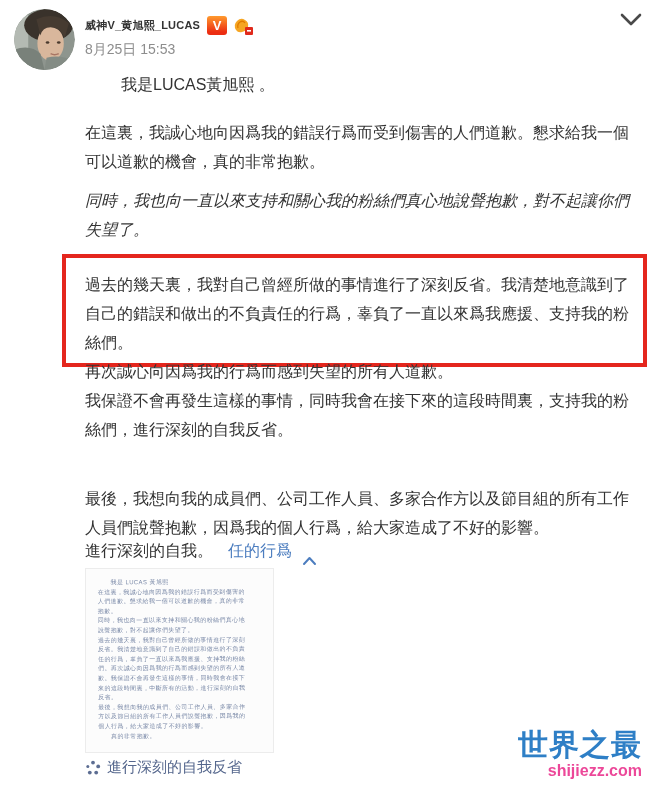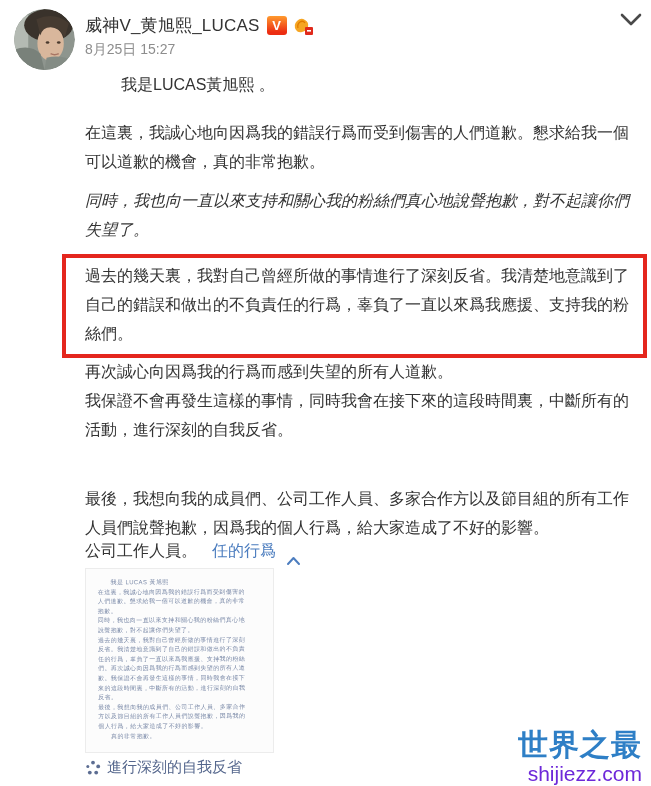--- a/index.html
+++ b/index.html
@@ -8,21 +8,21 @@
   .page {
     position:relative; width:651px; height:786px; background:#fff;
     overflow:hidden; color:#333;
   }
   
   .avatar {
     position:absolute; left:14px; top:9px; width:61px; height:61px;
     border-radius:50%; overflow:hidden; display:block;
   }
   .name-row { position:absolute; left:85px; top:13px; height:24px; display:flex; align-items:center; }
-  .username { font-size:17px; font-weight:normal; color:#333; letter-spacing:0.2px; }
+  .username { font-size:11px; font-weight:bold; color:#333; letter-spacing:0.2px; }
   .v-badge {
     margin-left:7px; width:20px; height:19px; border-radius:3px;
     background:linear-gradient(180deg,#ff9a2e 0%,#ec2d12 85%);
     color:#fff; font-size:13px; font-weight:bold; line-height:19px; text-align:center;
     display:inline-block;
   }
   .member-icon { margin-left:5px; display:inline-block; width:22px; height:20px; position:relative; top:1px; }
   .timestamp { position:absolute; left:85px; top:41px; font-size:14px; color:#8d8d8d; }
   .collapse-top { position:absolute; right:8px; top:11px; width:24px; height:18px; cursor:pointer; }
 
@@ -31,21 +31,21 @@
     position:absolute; left:85px; width:558px;
     font-size:16px; line-height:29px; color:#333;
     white-space:pre-line; word-break:break-all;
   }
   .p-intro   { top:70px;margin-left:36px; }
   .p-public  { top:118px; }
   .p-fans    { top:186px;font-style:italic; }
   .highlight-box {
     position:absolute; left:62px; top:254px; width:585px;
     border:4px solid #e4261d;
-    padding:3px 2px 6px 19px;
+    padding:12px 2px 6px 19px;
   }
   .highlight-box .inner {
     font-size:16px; line-height:29px; color:#333; word-break:break-all;
   }
   .p-promise { top:357px; }
   .p-final   { top:457px;margin-top:27px; }
   .closing-row { position:absolute; left:85px; top:536px; font-size:16px; line-height:29px; display:flex; align-items:center; }
   .closing-text { color:#333; }
   .collapse-link { color:#4c7dbf; text-decoration:none; margin-left:15px; cursor:pointer; }
   .chevron-up-icon { margin-left:10px; width:15px; height:10px; display:inline-block; cursor:pointer; }
@@ -63,21 +63,21 @@
   }
 
   
   .tag-row { position:absolute; left:85px; top:758px; display:flex; align-items:center; cursor:pointer; }
   .tag-icon { width:16px; height:16px; margin-right:6px; }
   .tag-label { font-size:15px; color:#55678d; }
 
   
   .watermark { position:absolute; right:9px; top:730px; text-align:right; line-height:1; }
   .wm-title { font-size:30px; font-weight:bold; color:#2e7fc6; letter-spacing:1px; }
-  .wm-url { font-size:21px; font-weight:normal; color:#6d28d9; margin-top:3px; }
+  .wm-url { font-size:16px; font-weight:bold; color:#ec4899; margin-top:3px; }
 </style>
 </head>
 <body>
 
 <div class="page">
 
   <span class="avatar">
     <svg width="61" height="61" viewBox="0 0 60 60">
       <defs>
           <clipPath id="ac">
@@ -105,42 +105,42 @@
     <span class="member-icon">
       <svg width="22" height="20" viewBox="0 0 22 20">
         <path d="M4,14 Q1,9 5,5 Q9,1 13,4 Q17,6 16,11 Q15,15 10,16 Q6,17 4,14 Z" fill="#f6a623"></path>
         <path d="M6,12 Q5,8 8,6 Q11,4 13,7" stroke="#e07c00" stroke-width="1.3" fill="none"></path>
         <rect x="13" y="11" width="8" height="8" rx="1" fill="#e02a1c"></rect>
         <rect x="15" y="14" width="4" height="1.6" fill="#ffffff"></rect>
       </svg>
     </span>
   </div>
 
-  <div class="timestamp">8月25日 15:27</div>
+  <div class="timestamp">8月25日 15:53</div>
 
   <span class="collapse-top">
     <svg width="24" height="18" viewBox="0 0 24 18">
       <polyline points="3,4 12,13 21,4" fill="none" stroke="#4a4a4a" stroke-width="2.6" stroke-linecap="round" stroke-linejoin="round"></polyline>
     </svg>
   </span>
 
   <div class="para p-intro">我是LUCAS黃旭熙 。</div>
   <div class="para p-public">在這裏，我誠心地向因爲我的錯誤行爲而受到傷害的人們道歉。懇求給我一個可以道歉的機會，真的非常抱歉。</div>
   <div class="para p-fans">同時，我也向一直以來支持和關心我的粉絲們真心地說聲抱歉，對不起讓你們失望了。</div>
 
   <div class="highlight-box">
     <div class="inner">過去的幾天裏，我對自己曾經所做的事情進行了深刻反省。我清楚地意識到了自己的錯誤和做出的不負責任的行爲，辜負了一直以來爲我應援、支持我的粉絲們。</div>
   </div>
 
   <div class="para p-promise">再次誠心向因爲我的行爲而感到失望的所有人道歉。
-我保證不會再發生這樣的事情，同時我會在接下來的這段時間裏，中斷所有的活動，進行深刻的自我反省。</div>
+我保證不會再發生這樣的事情，同時我會在接下來的這段時間裏，支持我的粉絲們，進行深刻的自我反省。</div>
   <div class="para p-final">最後，我想向我的成員們、公司工作人員、多家合作方以及節目組的所有工作人員們說聲抱歉，因爲我的個人行爲，給大家造成了不好的影響。</div>
 
   <div class="closing-row">
-    <span class="closing-text">公司工作人員。</span>
+    <span class="closing-text">進行深刻的自我。</span>
     <a class="collapse-link">任的行爲</a>
     <span class="chevron-up-icon">
       <svg width="15" height="10" viewBox="0 0 15 10">
         <polyline points="2,8 7.5,2 13,8" fill="none" stroke="#4c7dbf" stroke-width="2" stroke-linecap="round" stroke-linejoin="round"></polyline>
       </svg>
     </span>
   </div>
 
   <div class="letter">
     <div class="letter-text">　　我是 LUCAS 黃旭熙

